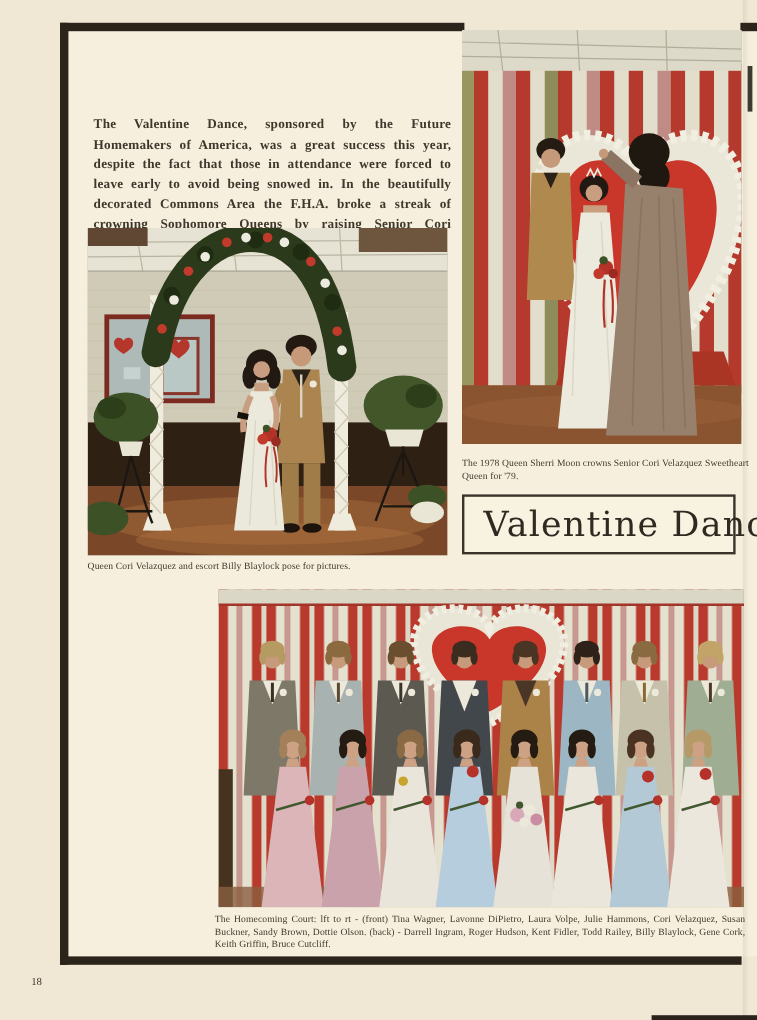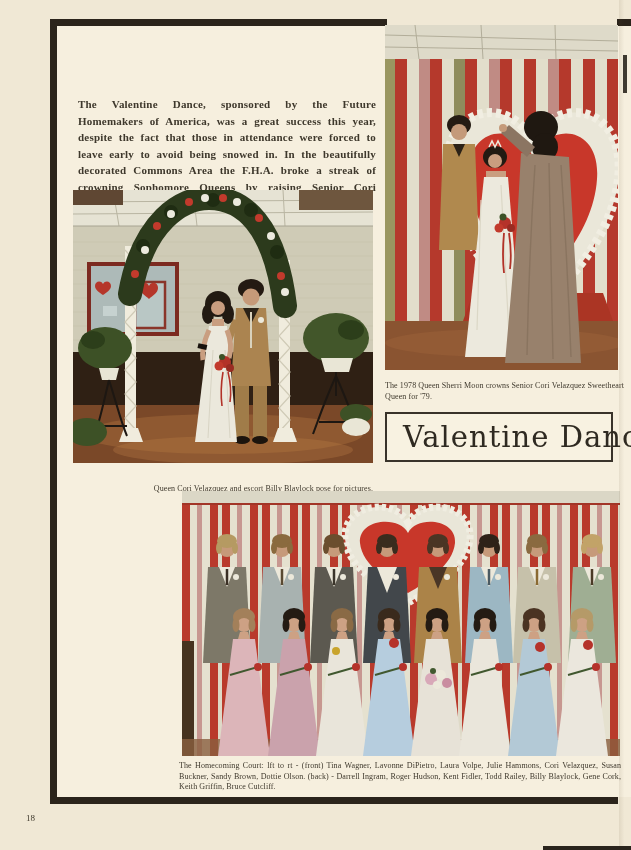--- a/index.html
+++ b/index.html
@@ -21,21 +21,21 @@
     font-size:11px;line-height:16.6px;text-align:justify;
     color:#3e382c;letter-spacing:.2px;word-spacing:1.5px;font-weight:bold;
   }
   .photo{position:absolute;overflow:hidden;background:#c9c3ae;}
   .photo svg{display:block;width:100%;height:100%;}
   .photo-arch{left:73px;top:190px;width:300px;height:273px;}
   .photo-crowning{left:385px;top:25px;width:233px;height:345px;}
   .photo-court{left:182px;top:491px;width:438px;height:265px;}
 
   .caption{font-size:8px;line-height:10.6px;color:#3e382c;letter-spacing:.1px;}
-  .caption-arch{position:absolute;left:73px;top:484px;width:300px;text-align:right;}
+  .caption-arch{position:absolute;left:73px;top:467px;width:300px;text-align:left;}
   .caption-crowning{position:absolute;left:385px;top:381px;width:243px;text-align:left;}
   .caption-court{position:absolute;left:179px;top:761px;width:442px;text-align:justify;}
 
   .title-box{
     position:absolute;left:385px;top:412px;width:224px;height:46px;
     border:2px solid #39332a;background:#f8f2e1;
     display:flex;align-items:center;
   }
   .title-box span{
     font-family:"DejaVu Serif", serif;

